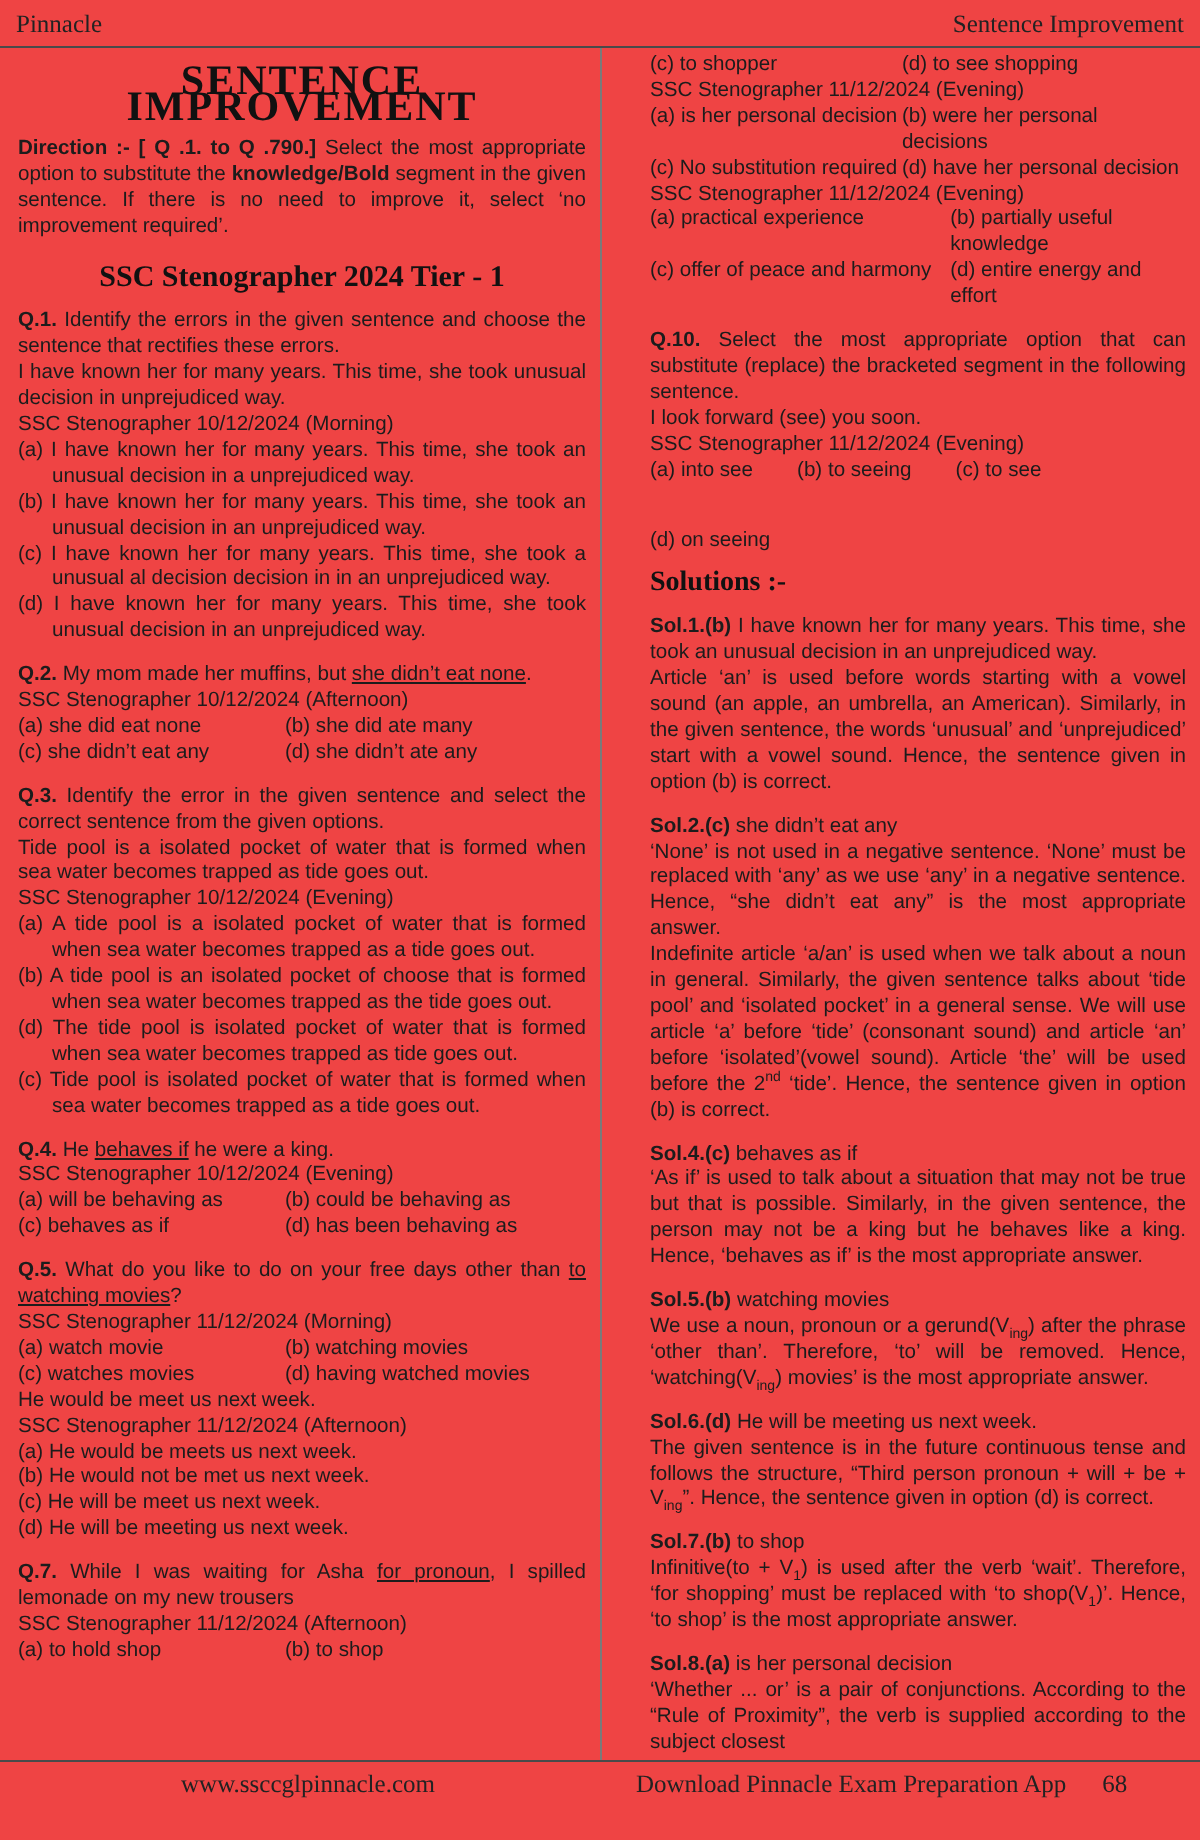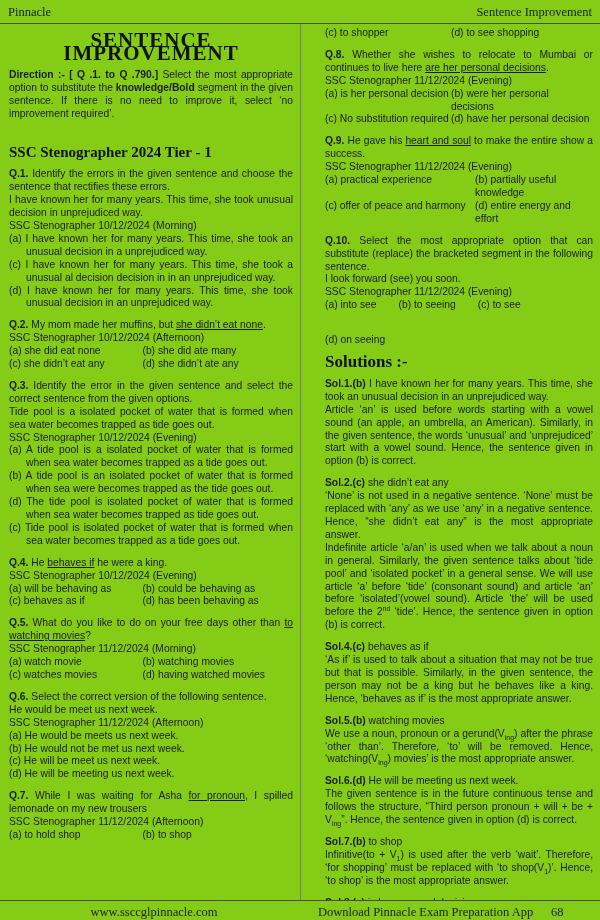--- a/index.html
+++ b/index.html
@@ -1,19 +1,19 @@
 <!DOCTYPE html>
 <html><head>
 <meta charset="utf-8">
 <style>
   html,body{margin:0;padding:0;background:#ffffff;}
   .page{
     width:600px;height:920px;box-sizing:border-box;
     display:flex;flex-direction:column;
-    background:#84cc16;color:#1c1c1c;
+    background:#ef4444;color:#1c1c1c;
     font-family:"Liberation Sans",sans-serif;
     overflow:hidden;
   }
   .header{
     display:flex;justify-content:space-between;align-items:flex-end;
     font-family:"Liberation Serif",serif;font-size:12.5px;color:#222;
     padding:5px 8px 3px 8px;border-bottom:1.5px solid #4a4a4a;
     flex:0 0 auto;
   }
   .columns{flex:1 1 auto;display:flex;overflow:hidden;}
@@ -23,41 +23,41 @@
     font-size:10.3px;line-height:12.9px;color:#1c1c1c;
   }
   .col-right{border-left:1px solid #7a7a7a;padding-left:24px;}
   .page-title{
     font-family:"Liberation Serif",serif;font-weight:bold;
     font-size:21px;text-align:center;letter-spacing:1px;
     margin:7px 0 2px 0;color:#111;
   }
   .section-heading{
     font-family:"Liberation Serif",serif;font-weight:bold;
-    font-size:15px;text-align:left;margin:26px 0 5px 0;color:#111;
+    font-size:15px;text-align:center;margin:13px 0 5px 0;color:#111;
   }
   .solutions-heading{
     font-family:"Liberation Serif",serif;font-weight:bold;
-    font-size:17px;margin:11px 0 2px 0;color:#111;
+    font-size:14px;margin:11px 0 2px 0;color:#111;
   }
   .para{margin:0;}
   .para.justify{text-align:justify;}
   .gap{margin-top:9px;}
   .b{font-weight:bold;}
   .u{text-decoration:underline;}
   sub,sup{font-size:7px;line-height:0;}
   .opt-list .option{padding-left:17px;text-indent:-17px;text-align:justify;}
   .opt-grid{display:grid;grid-template-columns:47% 53%;}
   .opt-grid.wide{grid-template-columns:56% 44%;}
   .opt-row{display:flex;gap:22px;flex-wrap:wrap;}
   .footer{
     flex:0 0 auto;display:flex;align-items:center;
     border-top:1.5px solid #4a4a4a;
     font-family:"Liberation Serif",serif;font-size:12.5px;color:#222;
-    padding:4px 8px 0 8px;
+    padding:4px 8px 20px 8px;
   }
   .ft-site{width:50%;text-align:center;}
   .ft-app{width:43%;text-align:center;}
   .ft-num{width:7%;text-align:left;}
 </style>
 </head>
 <body>
 
 <div class="page">
   <div class="header">
@@ -67,86 +67,84 @@
   <div class="columns">
     <div class="column">
         <div class="page-title">SENTENCE IMPROVEMENT</div>
         <div class="para justify gap"><span class="b">Direction :- [ Q .1. to Q .790.] </span><span>Select the most appropriate option to substitute the </span><span class="b">knowledge/Bold</span><span> segment in the given sentence. If there is no need to improve it, select ‘no improvement required’.</span></div>
         <div class="section-heading">SSC Stenographer 2024 Tier - 1</div>
         <div class="para justify gap"><span class="b">Q.1. </span><span>Identify the errors in the given sentence and choose the sentence that rectifies these errors.</span></div>
         <div class="para justify"><span>I have known her for many years. This time, she took unusual decision in unprejudiced way.</span></div>
         <div class="para"><span>SSC Stenographer 10/12/2024 (Morning)</span></div>
         <div class="opt-list">
           <div class="option">(a) I have known her for many years. This time, she took an unusual decision in a unprejudiced way.</div>
+          <div class="option">(b) I have known her for many years. This time, she took an unusual decision in an unprejudiced way.</div>
           <div class="option">(c) I have known her for many years. This time, she took a unusual al decision decision in in an unprejudiced way.</div>
           <div class="option">(d) I have known her for many years. This time, she took unusual decision in an unprejudiced way.</div>
         </div>
         <div class="para justify gap"><span class="b">Q.2. </span><span>My mom made her muffins, but </span><span class="u">she didn’t eat none</span><span>.</span></div>
         <div class="para"><span>SSC Stenographer 10/12/2024 (Afternoon)</span></div>
         <div class="opt-grid">
           <div>(a) she did eat none</div>
           <div>(b) she did ate many</div>
           <div>(c) she didn’t eat any</div>
           <div>(d) she didn’t ate any</div>
         </div>
         <div class="para justify gap"><span class="b">Q.3. </span><span>Identify the error in the given sentence and select the correct sentence from the given options.</span></div>
         <div class="para justify"><span>Tide pool is a isolated pocket of water that is formed when sea water becomes trapped as tide goes out.</span></div>
         <div class="para"><span>SSC Stenographer 10/12/2024 (Evening)</span></div>
         <div class="opt-list">
           <div class="option">(a) A tide pool is a isolated pocket of water that is formed when sea water becomes trapped as a tide goes out.</div>
-          <div class="option">(b) A tide pool is an isolated pocket of water that is formed when sea were becomes trapped as the tide goes out.</div>
+          <div class="option">(b) A tide pool is an isolated pocket of choose that is formed when sea water becomes trapped as the tide goes out.</div>
           <div class="option">(d) The tide pool is isolated pocket of water that is formed when sea water becomes trapped as tide goes out.</div>
           <div class="option">(c) Tide pool is isolated pocket of water that is formed when sea water becomes trapped as a tide goes out.</div>
         </div>
         <div class="para justify gap"><span class="b">Q.4. </span><span>He </span><span class="u">behaves if</span><span> he were a king.</span></div>
         <div class="para"><span>SSC Stenographer 10/12/2024 (Evening)</span></div>
         <div class="opt-grid">
           <div>(a) will be behaving as</div>
           <div>(b) could be behaving as</div>
           <div>(c) behaves as if</div>
           <div>(d) has been behaving as</div>
         </div>
         <div class="para justify gap"><span class="b">Q.5. </span><span>What do you like to do on your free days other than </span><span class="u">to watching movies</span><span>?</span></div>
         <div class="para"><span>SSC Stenographer 11/12/2024 (Morning)</span></div>
         <div class="opt-grid">
           <div>(a) watch movie</div>
           <div>(b) watching movies</div>
           <div>(c) watches movies</div>
           <div>(d) having watched movies</div>
         </div>
-        <div class="para justify gap"><span class="b">Q.6. </span><span>Select the correct version of the following sentence.</span></div>
         <div class="para"><span>He would be meet us next week.</span></div>
         <div class="para"><span>SSC Stenographer 11/12/2024 (Afternoon)</span></div>
         <div class="opt-list">
           <div class="option">(a) He would be meets us next week.</div>
           <div class="option">(b) He would not be met us next week.</div>
           <div class="option">(c) He will be meet us next week.</div>
           <div class="option">(d) He will be meeting us next week.</div>
         </div>
         <div class="para justify gap"><span class="b">Q.7. </span><span>While I was waiting for Asha </span><span class="u">for pronoun</span><span>, I spilled lemonade on my new trousers</span></div>
         <div class="para"><span>SSC Stenographer 11/12/2024 (Afternoon)</span></div>
         <div class="opt-grid">
           <div>(a) to hold shop</div>
           <div>(b) to shop</div>
         </div>
       </div>
     <div class="column col-right">
         <div class="opt-grid">
           <div>(c) to shopper</div>
           <div>(d) to see shopping</div>
         </div>
-        <div class="para justify gap"><span class="b">Q.8. </span><span>Whether she wishes to relocate to Mumbai or continues to live here </span><span class="u">are her personal decisions</span><span>.</span></div>
         <div class="para"><span>SSC Stenographer 11/12/2024 (Evening)</span></div>
         <div class="opt-grid">
           <div>(a) is her personal decision</div>
           <div>(b) were her personal decisions</div>
           <div>(c) No substitution required</div>
           <div>(d) have her personal decision</div>
         </div>
-        <div class="para justify gap"><span class="b">Q.9. </span><span>He gave his </span><span class="u">heart and soul</span><span> to make the entire show a success.</span></div>
         <div class="para"><span>SSC Stenographer 11/12/2024 (Evening)</span></div>
         <div class="opt-grid wide">
           <div>(a) practical experience</div>
           <div>(b) partially useful knowledge</div>
           <div>(c) offer of peace and harmony</div>
           <div>(d) entire energy and effort</div>
         </div>
         <div class="para justify gap"><span class="b">Q.10. </span><span>Select the most appropriate option that can substitute (replace) the bracketed segment in the following sentence.</span></div>
         <div class="para"><span>I look forward (see) you soon.</span></div>
         <div class="para"><span>SSC Stenographer 11/12/2024 (Evening)</span></div>

